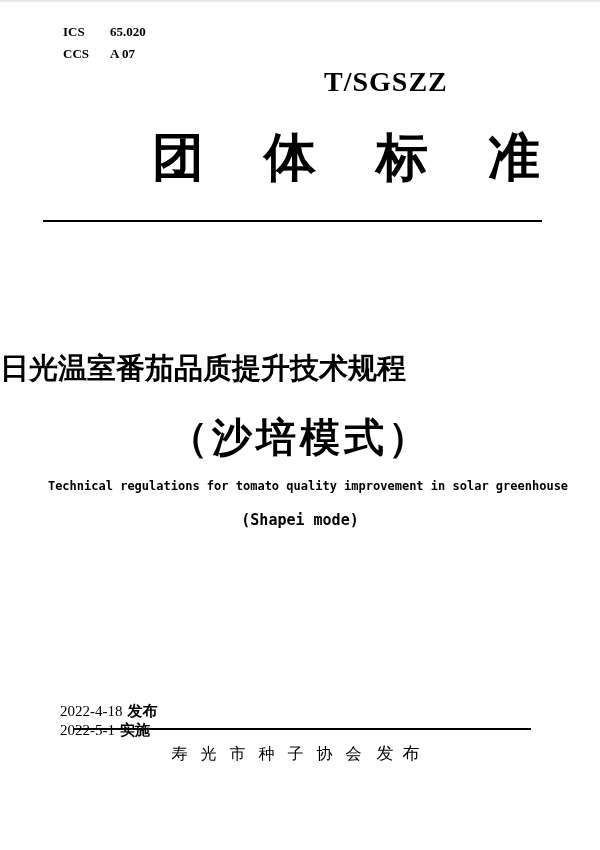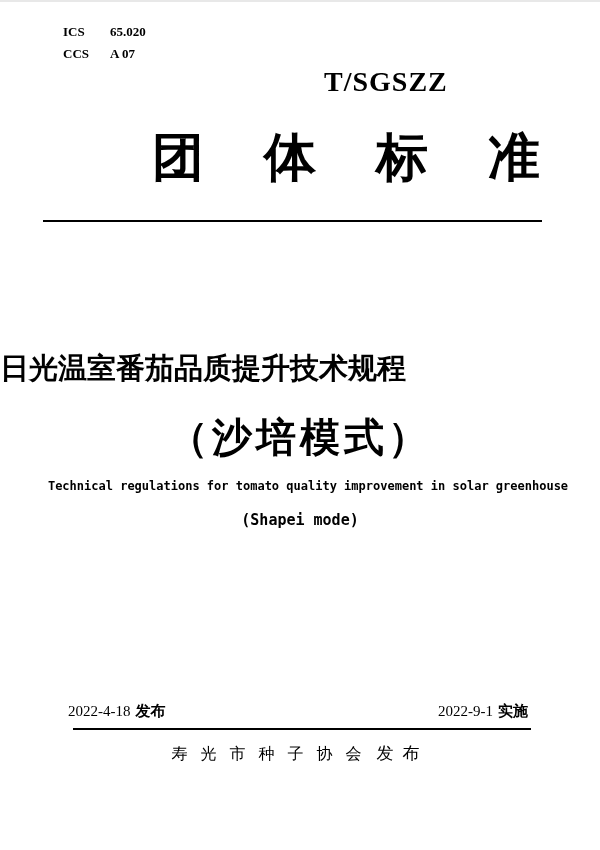--- a/index.html
+++ b/index.html
@@ -130,27 +130,28 @@
     width: 100%;
     text-align: center;
     font-size: 15px;
     font-weight: bold;
     font-family: "DejaVu Sans Mono", "Liberation Mono", monospace;
   }
 
   
   .dates-row {
     position: absolute;
-    left: 68px;
+    left: 60px;
     top: 700px;
     width: 460px;
     display: flex;
     justify-content: space-between;
     align-items: baseline;
     font-size: 15px;
+    flex-direction: column;
   }
   .date-value {
     font-family: "Liberation Serif", "DejaVu Serif", serif;
   }
   .date-label {
     margin-left: 5px;
     font-size: 15px;
     font-weight: bold;
     font-family: "Liberation Sans", "DejaVu Sans", sans-serif;
   }
@@ -202,21 +203,21 @@
 
   <div class="english-title">Technical regulations for tomato quality improvement in solar greenhouse</div>
 
   <div class="english-sub">(Shapei mode)</div>
 
   <div class="dates-row">
     <div>
       <span class="date-value">2022-4-18</span><span class="date-label">发布</span>
     </div>
     <div>
-      <span class="date-value">2022-9-1</span><span class="date-label">实施</span>
+      <span class="date-value">2022-5-1</span><span class="date-label">实施</span>
     </div>
   </div>
 
   <div class="rule rule-bottom"></div>
 
   <div class="publisher-row">
     <span class="publisher-name">寿光市种子协会</span><span class="publisher-action">发布</span>
   </div>
 
 </div>

